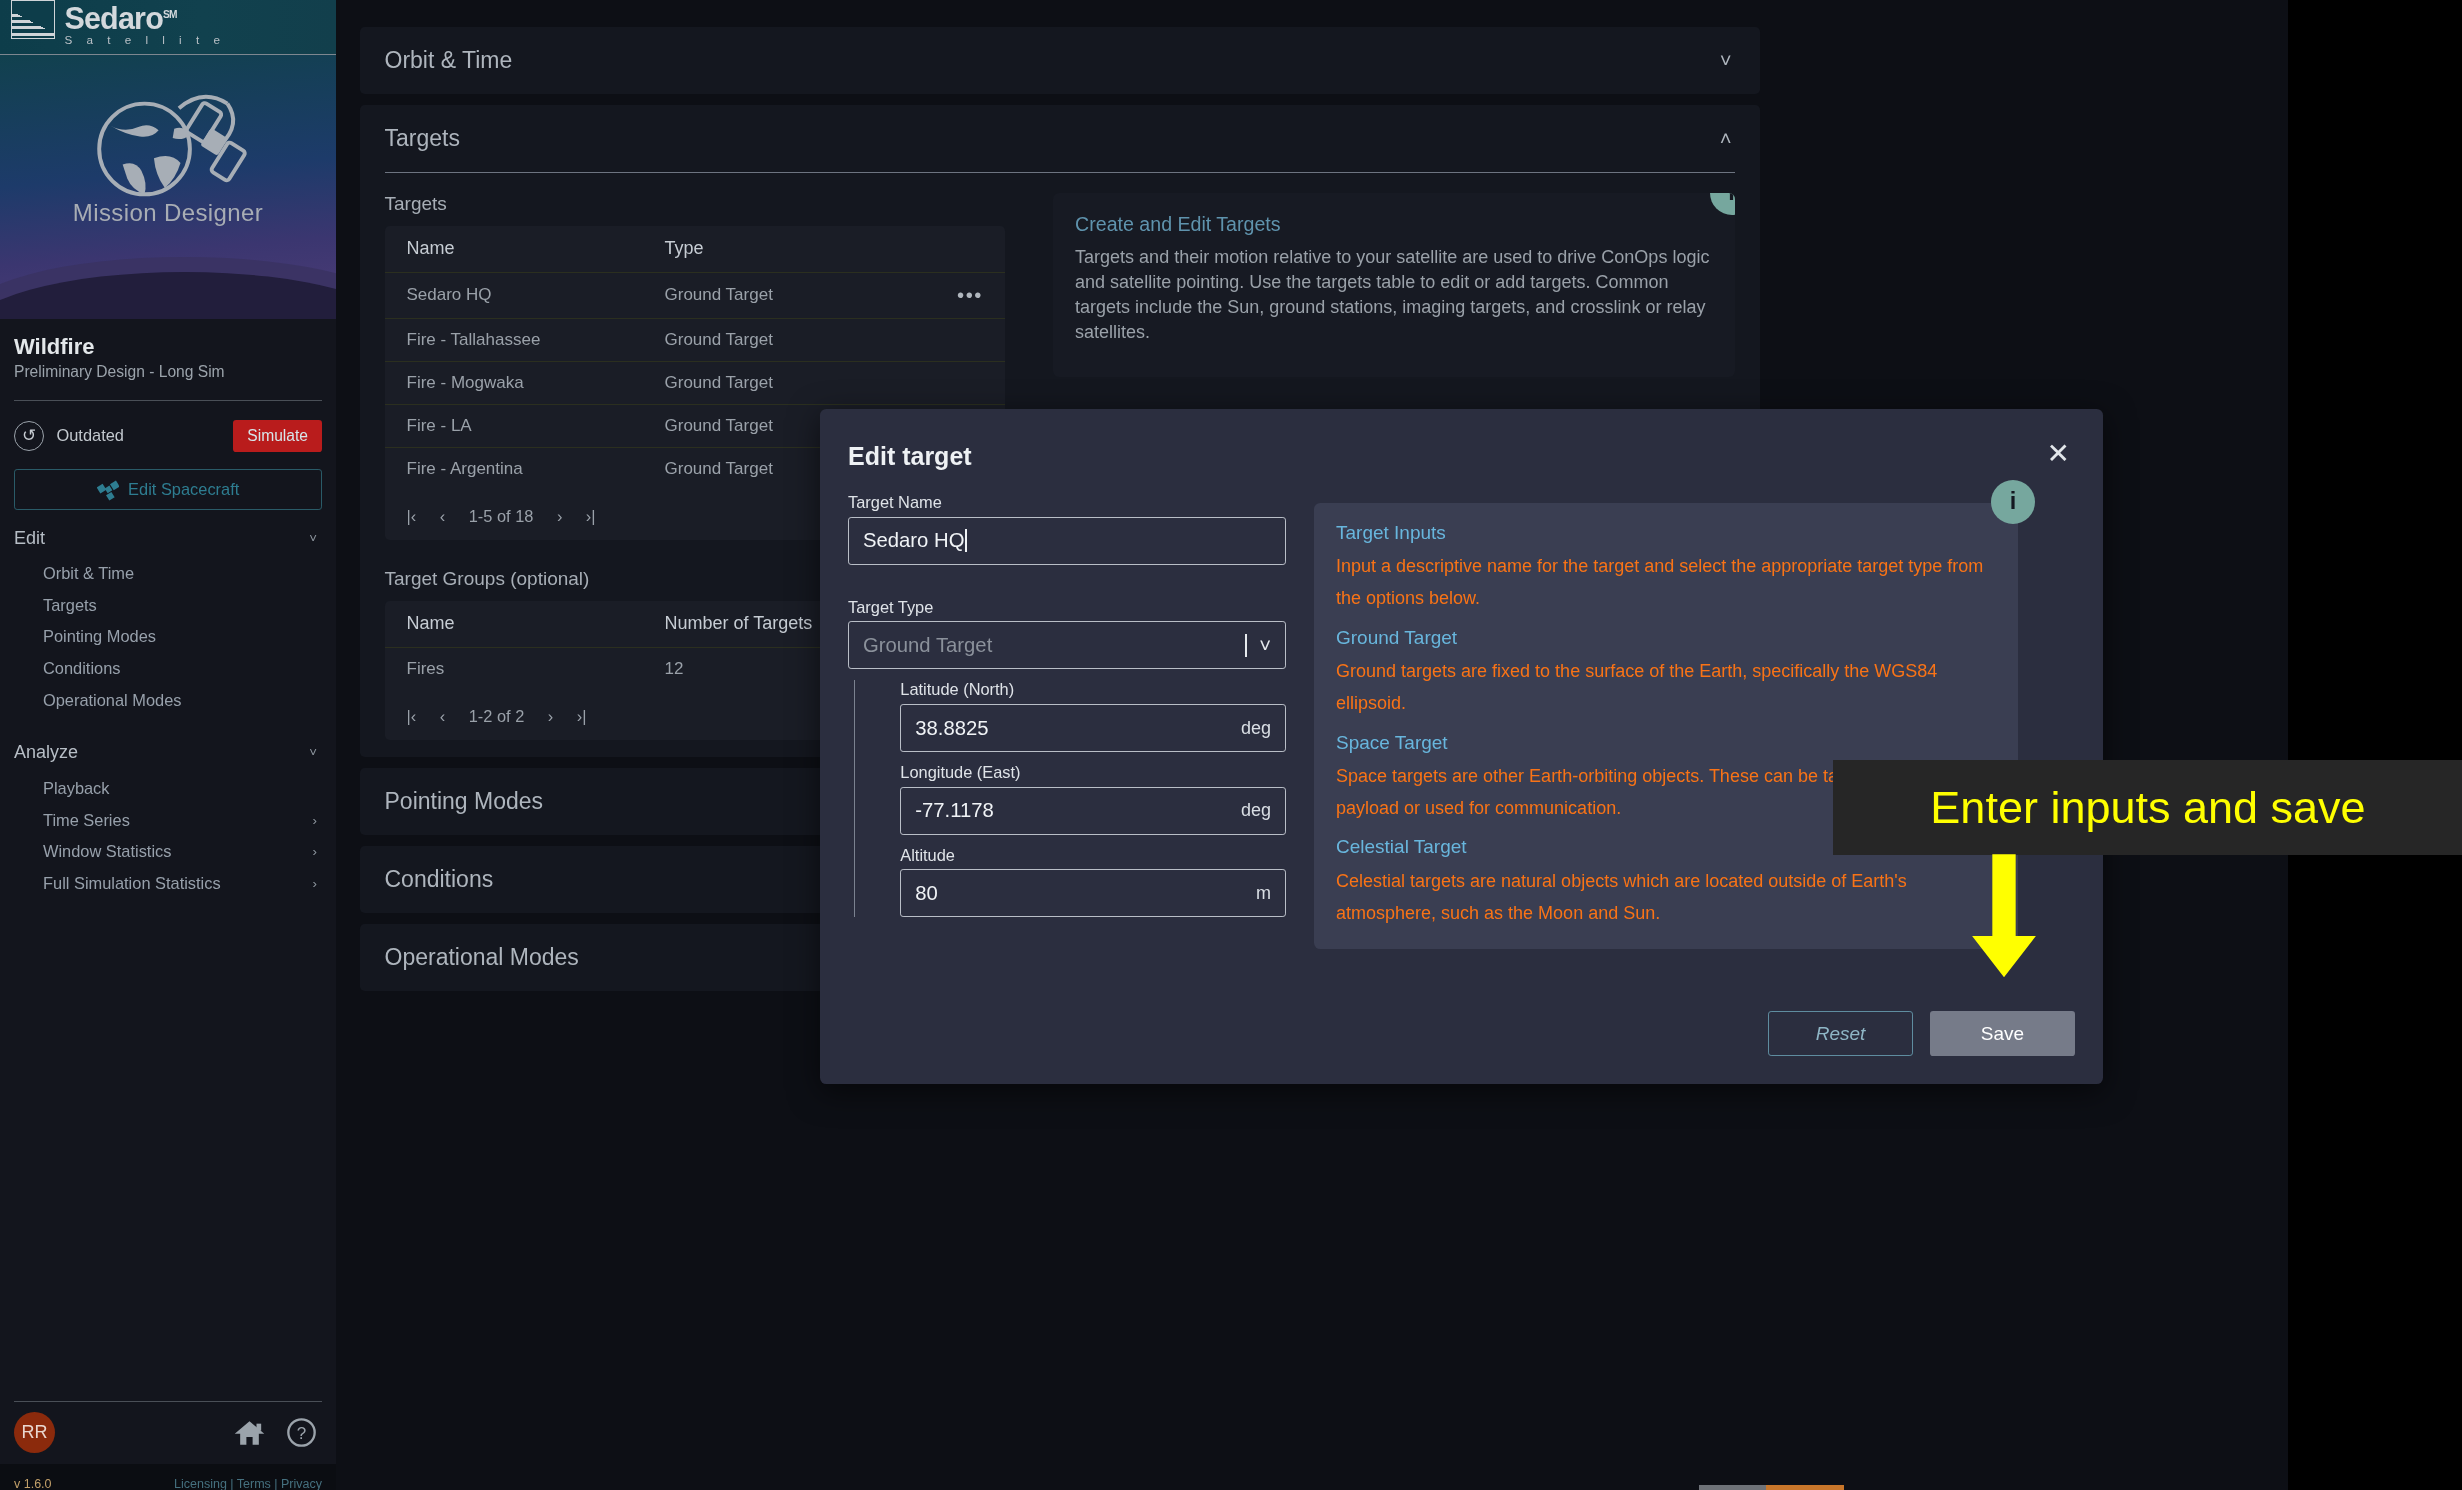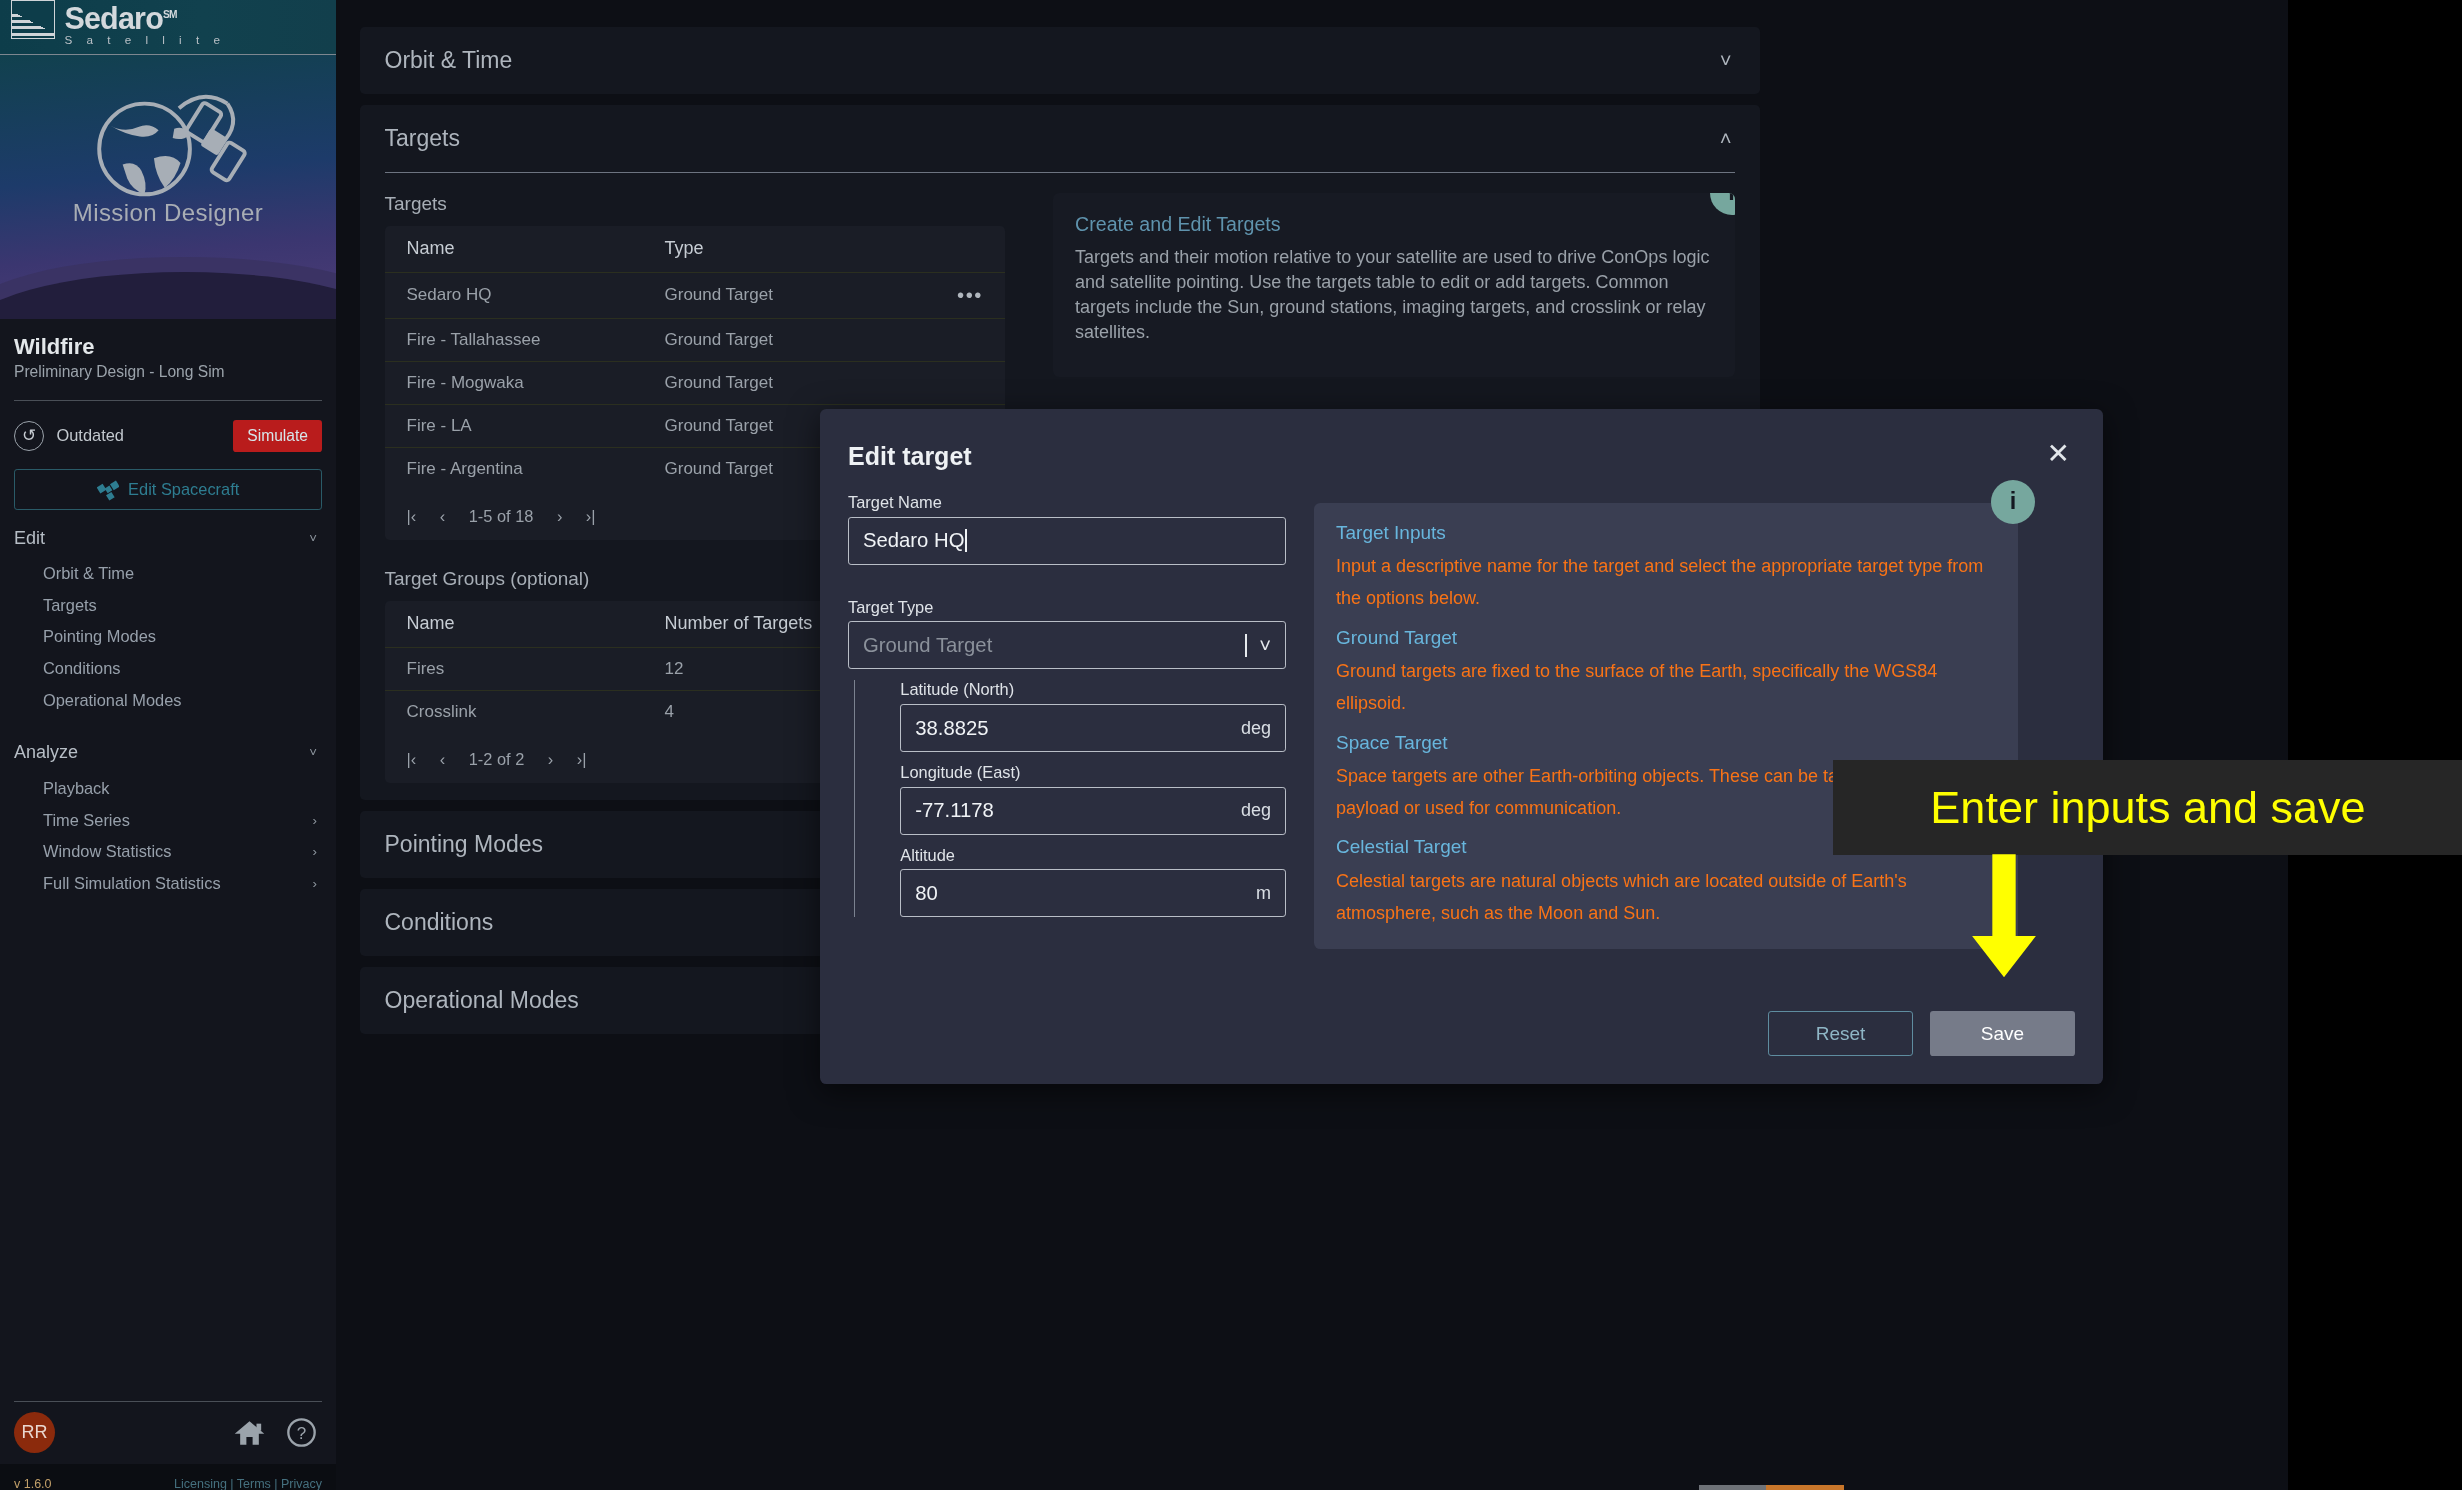--- a/index.html
+++ b/index.html
@@ -202,21 +202,21 @@
   .modal-info .info-badge { right: -17px; top: -23.5px; }
   .mi-title { color: #68b6dd; font-size: 19px; margin: 12.5px 0 6.3px 0; }
   .mi-title.first { margin-top: 0; }
   .mi-body { color: #f97316; font-size: 18px; line-height: 32px; }
 
   .modal-actions {
     position: absolute; right: 28px; bottom: 28px; display: flex; gap: 17px;
   }
   .btn-reset {
     width: 145px; height: 45px; border: 0.8px solid #5f8da0; border-radius: 3.1px;
-    background: transparent; color: #8fb6c6; font-size: 19px; font-family: inherit; cursor: pointer;
+    background: transparent; color: #8fb6c6; font-size: 19px; font-family: inherit; cursor: pointer; font-style: italic;
   }
   .btn-save {
     width: 145px; height: 45px; border: none; border-radius: 3.1px;
     background: #767b89; color: #ffffff; font-size: 19px; font-family: inherit; cursor: pointer;
   }
 
   
   #annotation-box {
     position: absolute; left: 1833px; top: 760px; width: 630px; height: 95px;
     background: #262626; display: flex; align-items: center; justify-content: center;
@@ -418,24 +418,20 @@
             <div class="table-caption">Target Groups (optional)</div>
             <div class="tbl">
               <div class="th-row">
                 <div class="th col-name">Name</div>
                 <div class="th col-type">Number of Targets</div>
               </div>
               <div class="tr">
                 <div class="td col-name">Fires</div>
                 <div class="td col-type">12</div>
               </div>
-              <div class="tr">
-                <div class="td col-name">Crosslink</div>
-                <div class="td col-type">4</div>
-              </div>
               <div class="pager">
                 <span>|‹</span>
                 <span>‹</span>
                 <span>1-2 of 2</span>
                 <span>›</span>
                 <span>›|</span>
               </div>
             </div>
           </div>
         </div>

